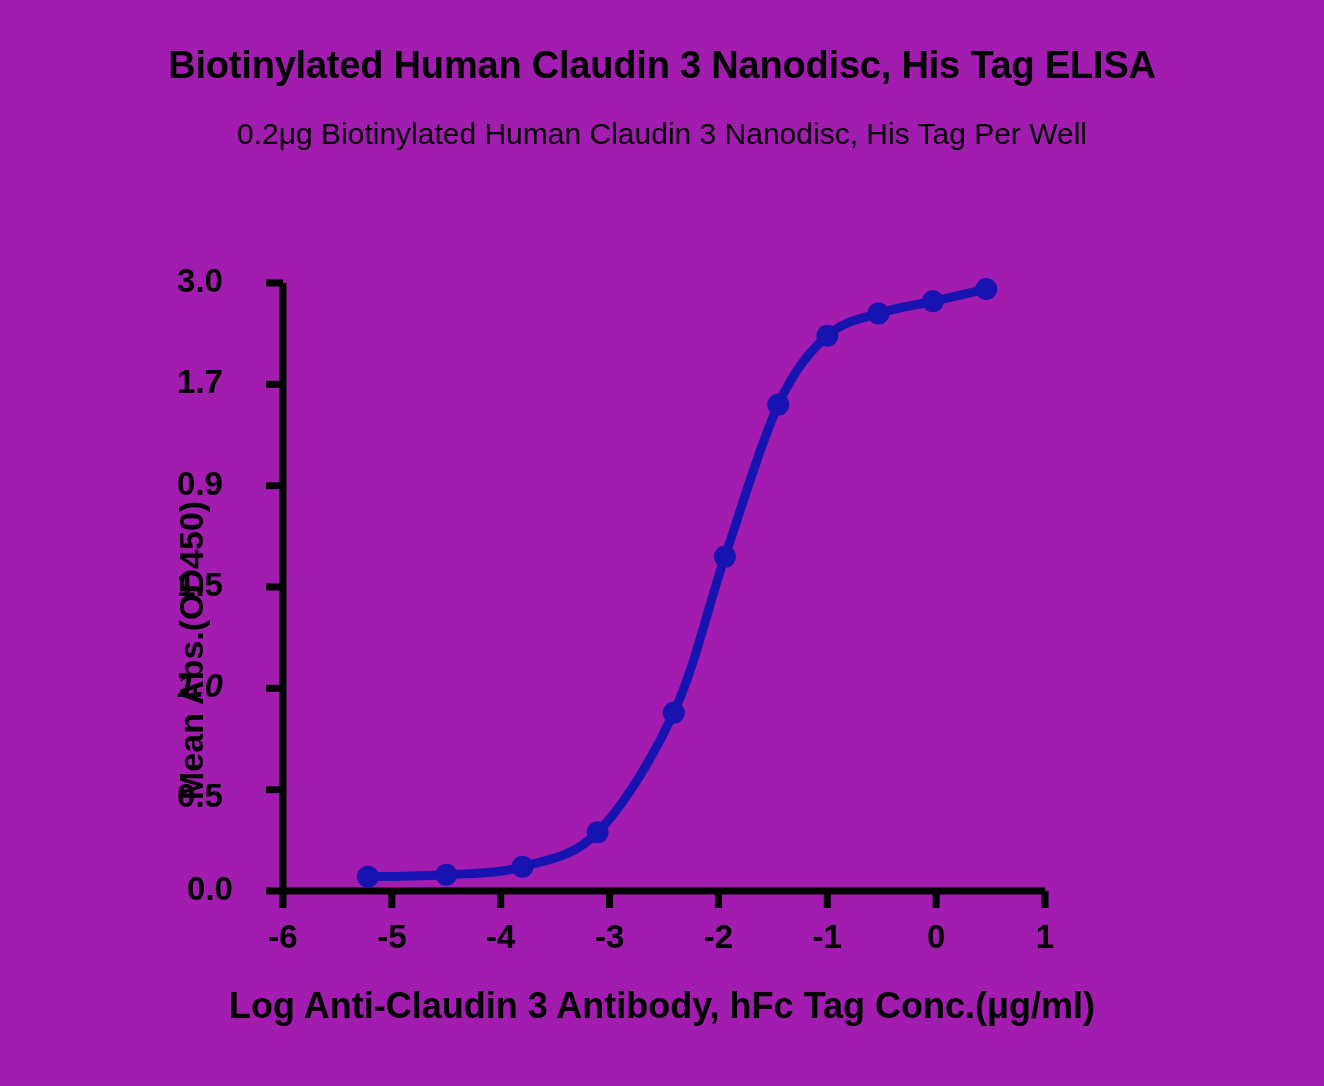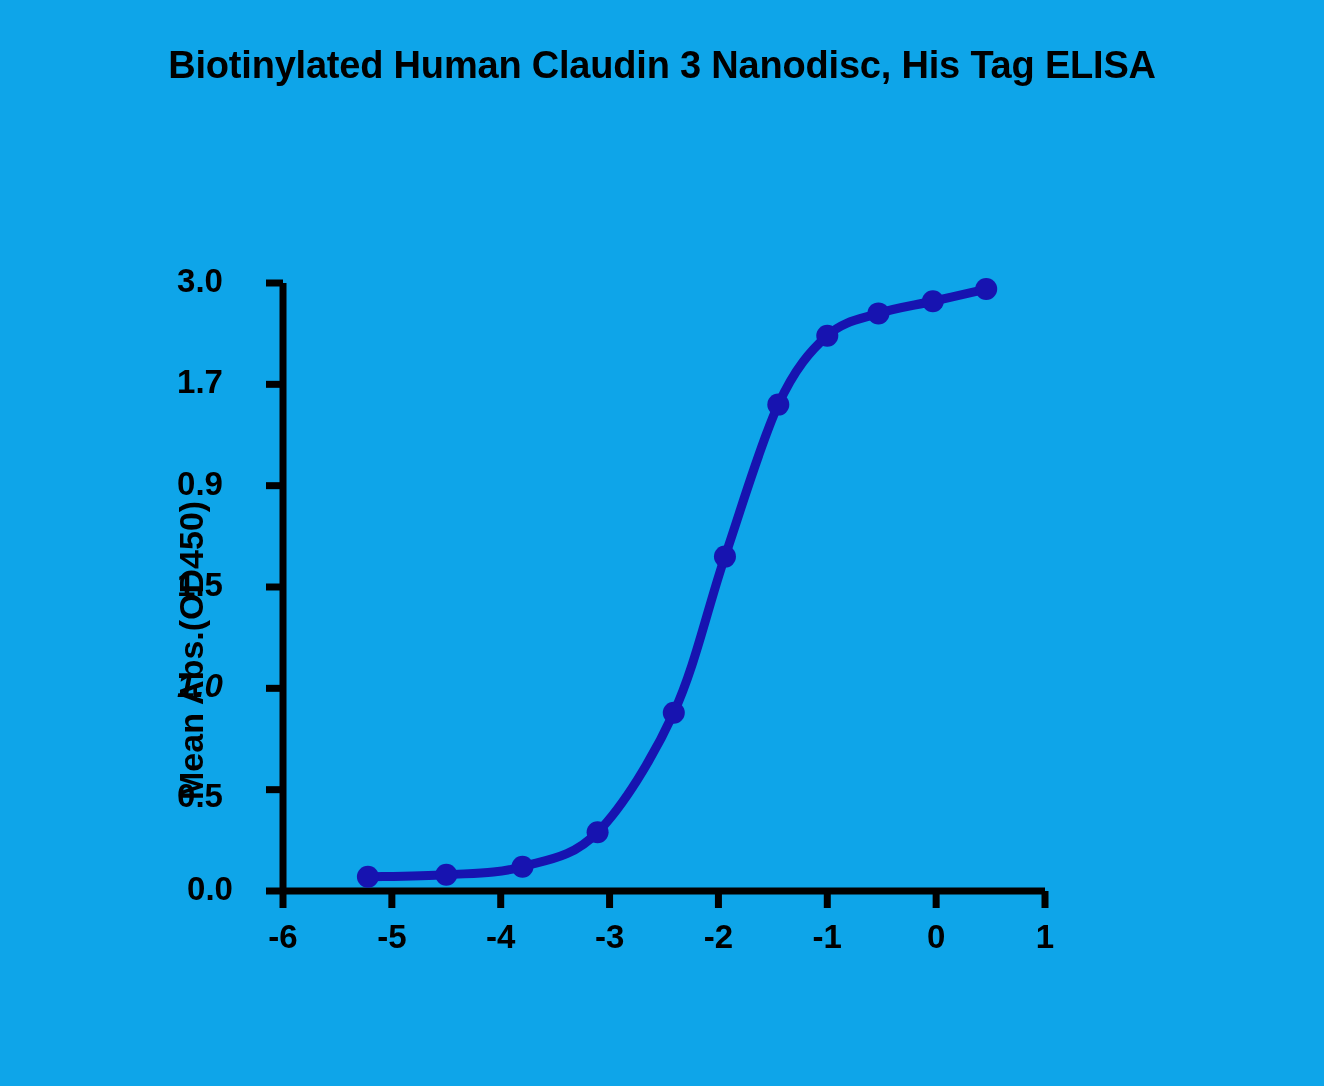--- a/index.html
+++ b/index.html
@@ -12,21 +12,21 @@
     height: 1086px;
     font-family: "Liberation Sans", sans-serif;
     color: #000000;
     overflow: hidden;
     position: relative;
   }
   .figure {
     position: relative;
     width: 1324px;
     height: 1086px;
-    background: #0ea5e9;
+    background: #a21caf;
   }
   .chart-title {
     position: absolute;
     top: 46px;
     left: 0;
     width: 1324px;
     text-align: center;
     font-size: 38px;
     font-weight: bold;
     letter-spacing: -0.2px;
@@ -98,25 +98,27 @@
     width: 1324px;
     height: 1086px;
   }
 </style>
 </head>
 <body>
 
 <div class="figure">
 
   <div class="chart-title">Biotinylated Human Claudin 3 Nanodisc, His Tag ELISA</div>
+  <div class="chart-subtitle">0.2μg Biotinylated Human Claudin 3 Nanodisc, His Tag Per Well</div>
 
   <div class="ylabel">
     <div class="ylabel-text">Mean Abs.(OD450)</div>
   </div>
 
+  <div class="xlabel-text">Log Anti-Claudin 3 Antibody, hFc Tag Conc.(μg/ml)</div>
 
   <svg class="canvas" viewBox="0 0 1324 1086">
     <g id="axes-group">
         <line x1="283" y1="891" x2="1045" y2="891" stroke="#000000" stroke-width="7"></line>
         <line x1="283" y1="891" x2="283" y2="283" stroke="#000000" stroke-width="7"></line>
         <line x1="283" y1="891" x2="283" y2="908" stroke="#000000" stroke-width="7"></line>
         <line x1="391.85714285714283" y1="891" x2="391.85714285714283" y2="908" stroke="#000000" stroke-width="7"></line>
         <line x1="500.71428571428567" y1="891" x2="500.71428571428567" y2="908" stroke="#000000" stroke-width="7"></line>
         <line x1="609.5714285714286" y1="891" x2="609.5714285714286" y2="908" stroke="#000000" stroke-width="7"></line>
         <line x1="718.4285714285713" y1="891" x2="718.4285714285713" y2="908" stroke="#000000" stroke-width="7"></line>

